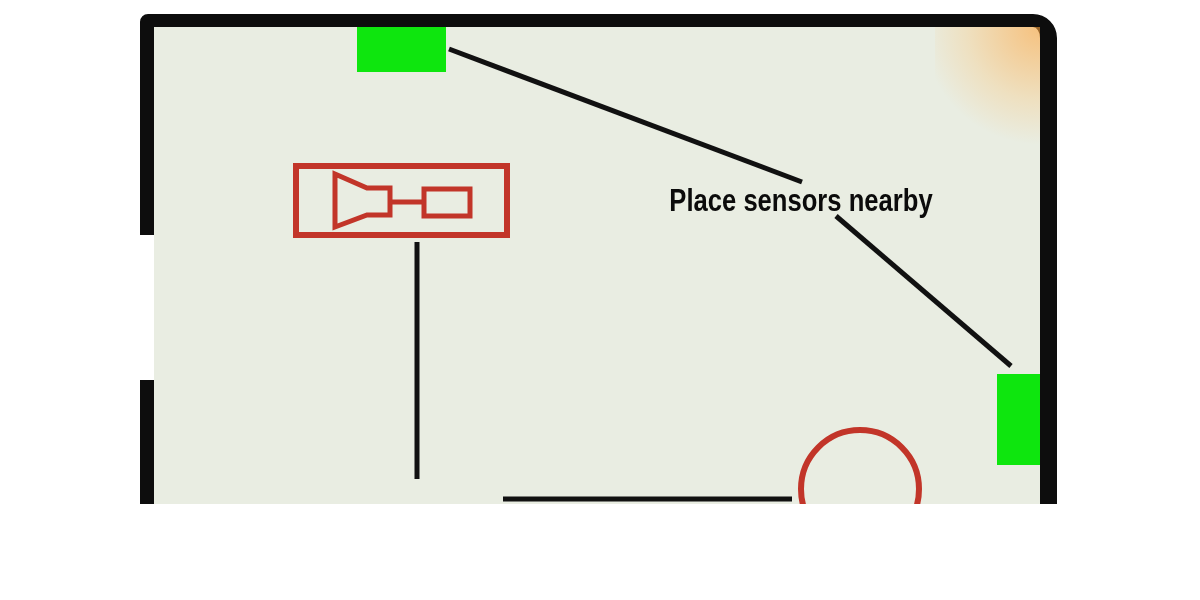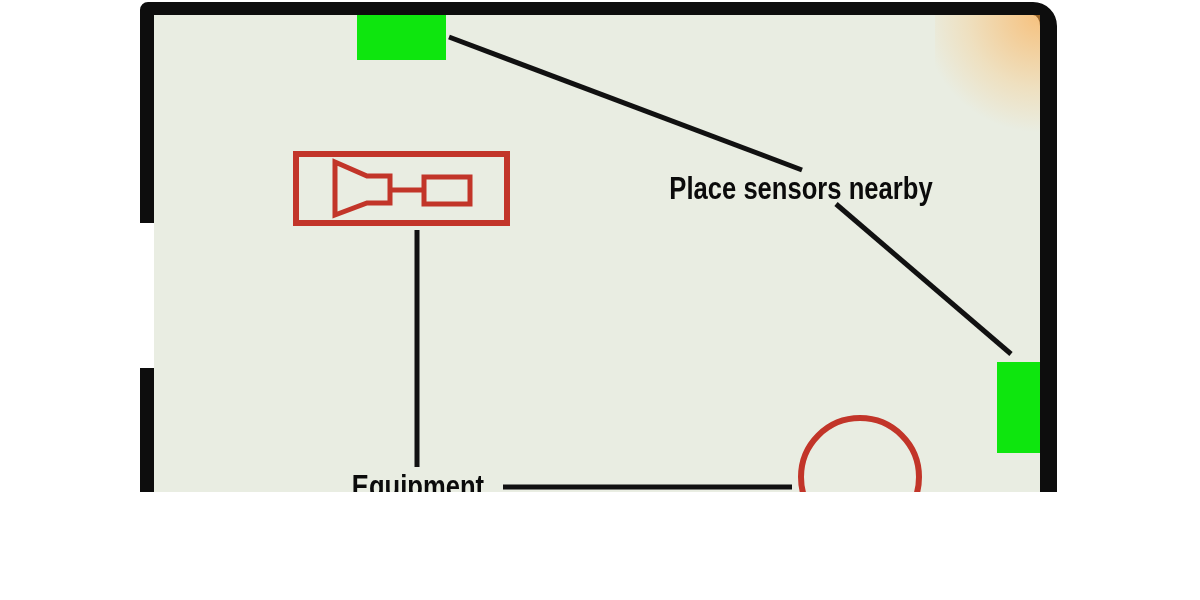--- a/index.html
+++ b/index.html
@@ -1,19 +1,20 @@
 <!DOCTYPE html>
 <html style="--wall: #0d0d0d; --floor: #e9ede2; --exterior: #ffffff; --sensor-green: #0ee60e; --equipment-red: #c23529; --line-black: #111111; --label-text: #0b0b0b; --corner-glow: #ffa43c;"><head>
 <meta charset="utf-8">
 <style>
   html,body{margin:0;padding:0;background:#ffffff;}
   .canvas{
     position:relative;width:1200px;height:492px;overflow:hidden;
     background:var(--exterior,#ffffff);
     font-family:"Liberation Sans",sans-serif;
+    margin-top:12px;
   }
   
   .room{
     position:absolute;left:140px;top:2px;width:917px;height:598px;
     box-sizing:border-box;
     background:var(--floor,#e9ede2);
     border:14px solid var(--wall,#0d0d0d);
     border-top-width:13px;border-right-width:17px;
     border-radius:8px 24px 22px 0;
   }
@@ -82,17 +83,14 @@
     <g class="siren">
       <polygon points="335,162 367,176 390,176 390,203 367,203 335,215"></polygon>
       <line x1="390" y1="190" x2="424" y2="190"></line>
       <rect x="424" y="177" width="46" height="27"></rect>
     </g>
   </svg>
 
   <div class="label label-sensors">
     <span>Place sensors nearby</span>
   </div>
-  <div class="label label-equipment">
-    <span>Equipment</span>
-  </div>
 
 </div>
 
 </body></html>

